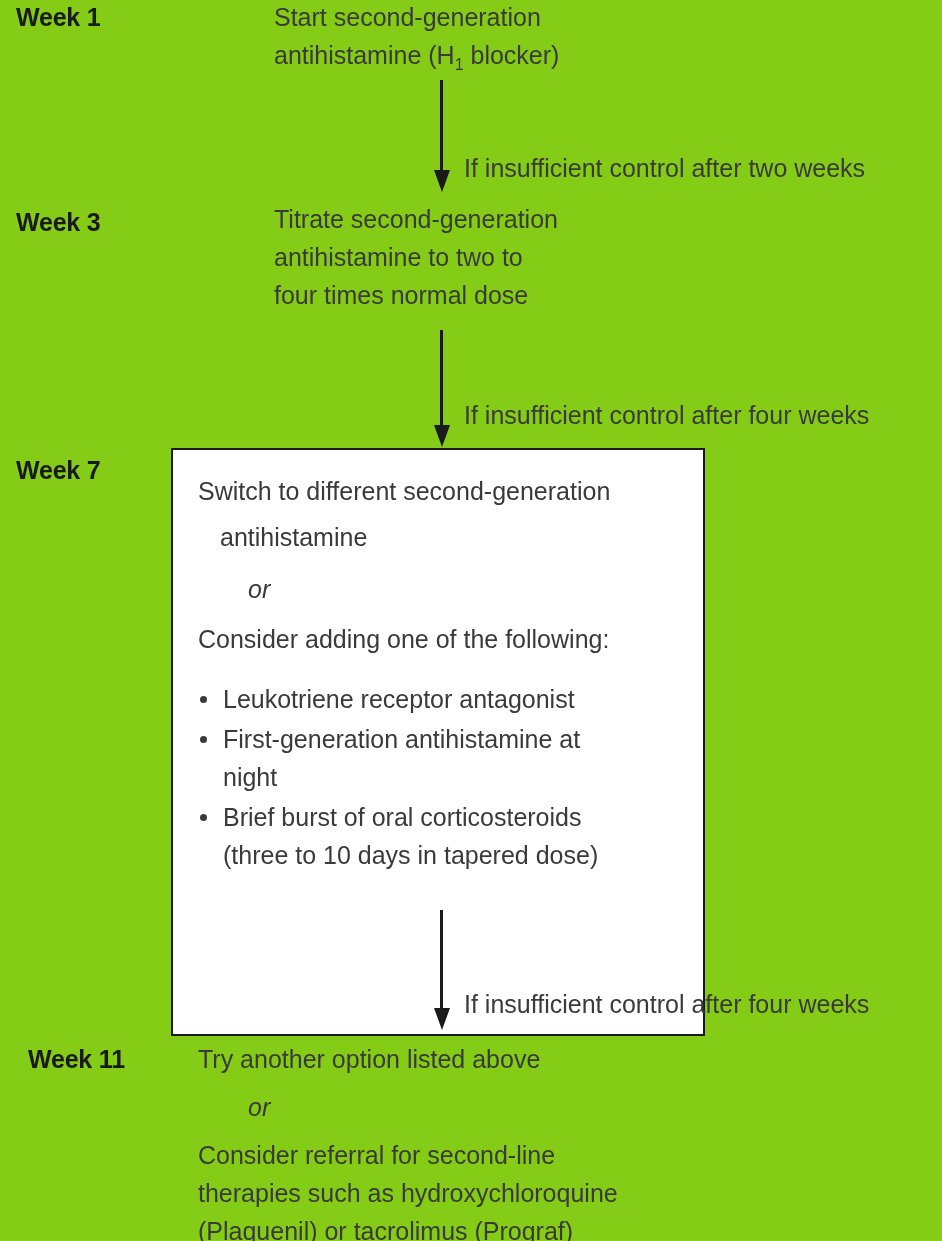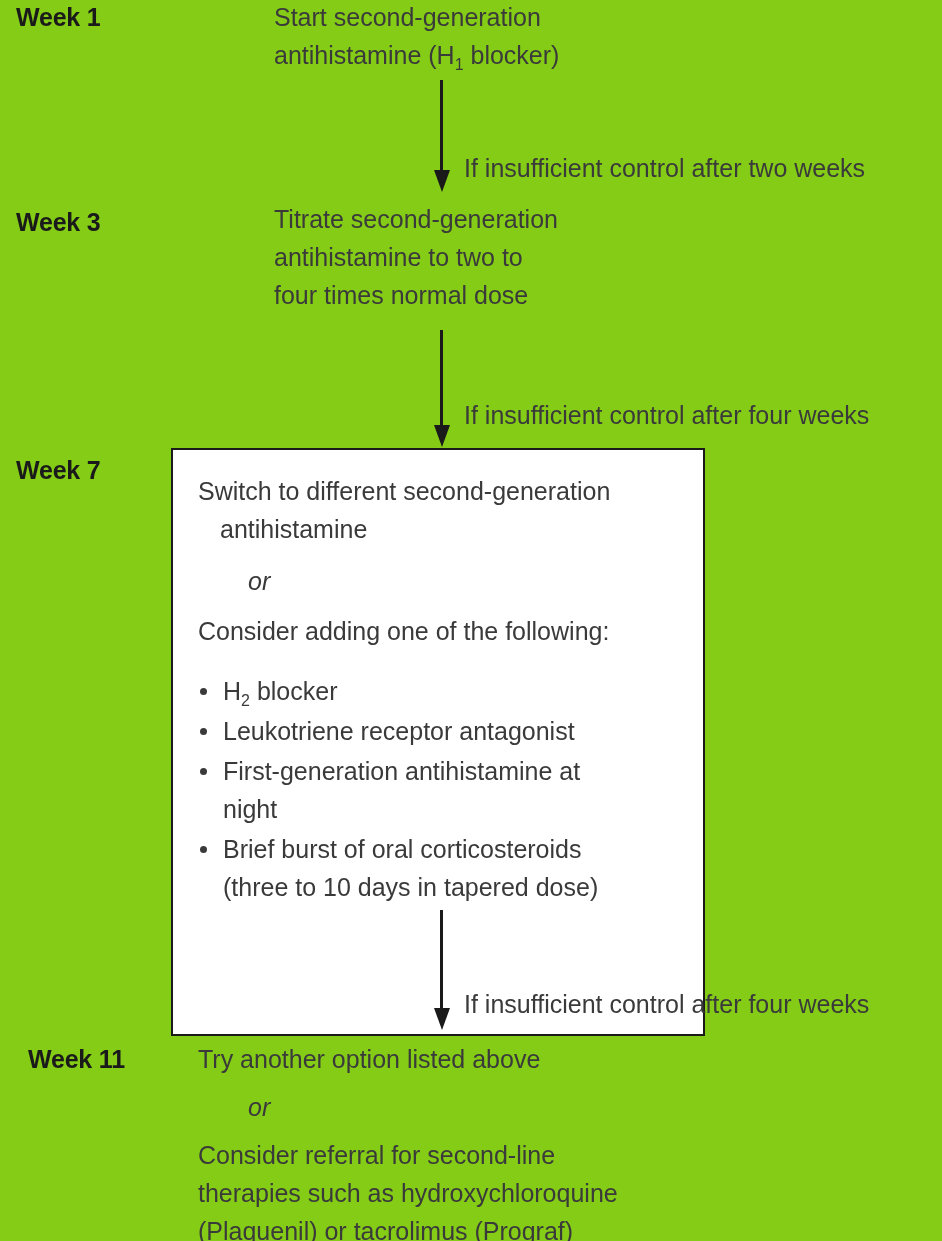--- a/index.html
+++ b/index.html
@@ -94,21 +94,21 @@
   .box-inner {
     position: absolute;
     left: 25px;
     top: 22px;
     right: 12px;
     font-size: 25px;
     line-height: 38px;
     color: #3a3a3a;
   }
   .box-line { white-space: pre-line; }
-  .box-line.indent-1 { padding-left: 22px; }
+  .box-line.indent-1 { padding-left: 22px; margin-top: 8px; }
   .or-line {
     font-style: italic;
     padding-left: 50px;
     margin-top: 14px;
     margin-bottom: 12px;
   }
   .lead-line { margin-bottom: 22px; }
   .bullet-list {
     list-style: none;
     margin: 0;
@@ -186,24 +186,20 @@
 
       <div class="box-line">Switch to different second-generation</div>
       <div class="box-line indent-1">antihistamine</div>
 
       <div class="box-line or-line">or</div>
 
       <div class="box-line lead-line">Consider adding one of the following:</div>
 
       <ul class="bullet-list">
 
-        <li class="bullet-item">
-          <span class="dot"></span>
-          <span class="btext"><span>H</span><span class="sub">2</span><span> blocker</span></span>
-        </li>
 
         <li class="bullet-item">
           <span class="dot"></span>
           <span class="btext">Leukotriene receptor antagonist</span>
         </li>
 
         <li class="bullet-item">
           <span class="dot"></span>
           <span class="btext">First-generation antihistamine at
 night</span>

